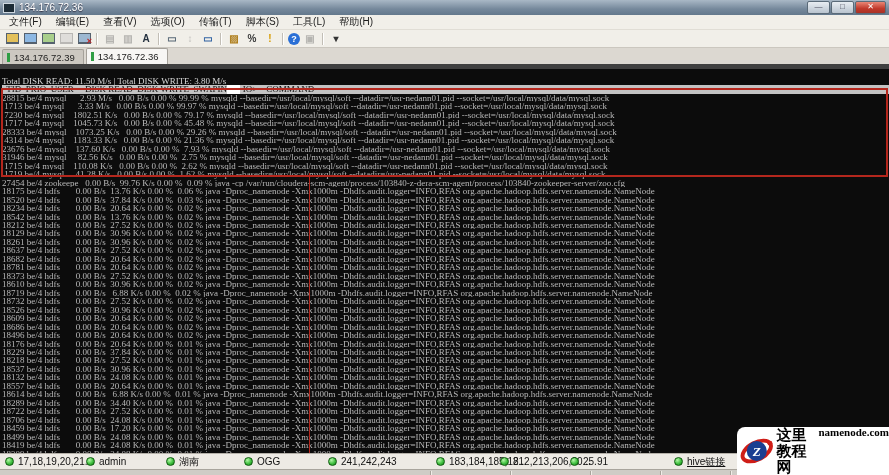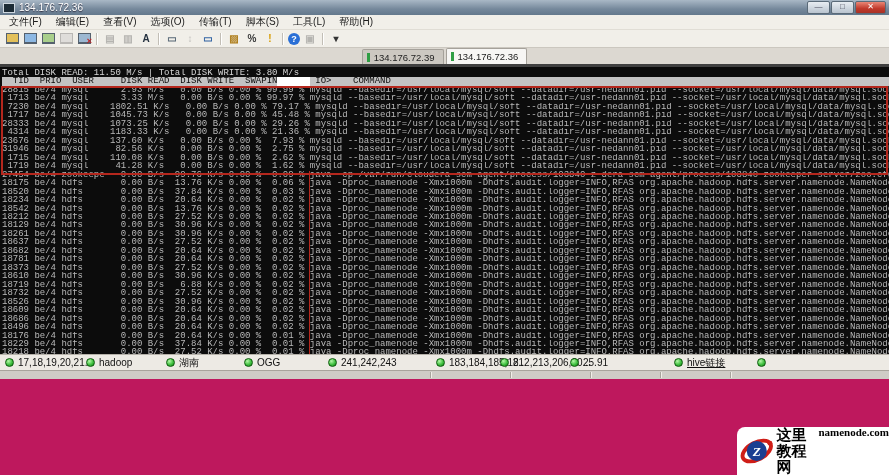--- a/index.html
+++ b/index.html
@@ -23,28 +23,28 @@
     display:flex;align-items:center;padding-left:3px;}
   .tb-sep{width:1px;height:12px;background:#c2beb6;margin:0 3px;border-right:1px solid #fff;}
   .tbi{width:16px;height:14px;margin:0 1px;display:flex;align-items:center;justify-content:center;
     font-size:10px;font-weight:bold;position:relative;border-radius:2px;}
   .tbi.dis{opacity:.38;filter:grayscale(1);}
   .tbi .mon{width:11px;height:8px;border:1px solid #55616e;border-bottom-width:2px;background:#9db8d2;display:block;}
   .tbi .mg{position:absolute;right:0;bottom:0;font-size:9px;line-height:9px;}
   .tbi.round{background:#2a6fd6;border-radius:50%;width:12px;height:12px;color:#fff;font-size:9px;}
   
   #tabbar{height:16px;background:#dcd8d1;display:flex;align-items:flex-end;padding-left:2px;
-    border-bottom:3px solid #404040;justify-content:center;}
+    border-bottom:5px solid #404040;}
   .tab{height:14px;display:flex;align-items:center;padding:0 8px 0 4px;font-size:9.5px;color:#222;
     border:1px solid #a5a19a;border-bottom:none;border-radius:2px 2px 0 0;margin-right:2px;background:#ccc8c1;}
   .tab.active{background:#f7f6f4;height:15px;}
   .tab-led{width:3px;height:9px;background:#2f9e44;margin-right:4px;display:inline-block;}
   
-  #terminal{position:relative;height:287px;background:#0c0c0c;overflow:hidden;
-    font-family:Liberation Mono, monospace;font-size:9px;padding:2px 0 0 2px;box-sizing:border-box;}
+  #terminal{position:relative;height:384px;background:#0c0c0c;overflow:hidden;
+    font-family:Liberation Serif, serif;font-size:9px;padding:8px 0 0 2px;box-sizing:border-box;}
   .tline{height:8.48px;line-height:8.6px;white-space:pre;overflow:hidden;color:#b9b9b9;letter-spacing:0;}
   .tline.summary{color:#d8d8d8;}
   .tline.header{background:#c3c3c3;color:#0c0c0c;width:887px;}
   .tline.header .sortgap{background:#ffffff;}
   #red-box{position:absolute;left:1px;top:19px;width:883px;height:85px;
     border:2px solid; pointer-events:none;}
   #red-vline{position:absolute;left:309px;top:104px;width:1px;height:284px;pointer-events:none;}
   
   #buttonbar{position:relative;height:15px;background:#edeae4;border-top:1px solid #b5b1a9;}
   .bbi{position:absolute;top:1px;height:13px;display:flex;align-items:center;font-size:10px;color:#111;}
@@ -186,21 +186,21 @@
     <div id="red-vline" style="background: rgb(181, 39, 29);"></div>
   </div>
 
   <div id="buttonbar">
       <span class="bbi" style="left: 5px;">
         <span class="ball"></span>
         <span>17,18,19,20,21...</span>
       </span>
       <span class="bbi" style="left: 86px;">
         <span class="ball"></span>
-        <span>hadoop</span>
+        <span>admin</span>
       </span>
       <span class="bbi" style="left: 166px;">
         <span class="ball"></span>
         <span>湖南</span>
       </span>
       <span class="bbi" style="left: 244px;">
         <span class="ball"></span>
         <span>OGG</span>
       </span>
       <span class="bbi" style="left: 328px; text-align: right;">

